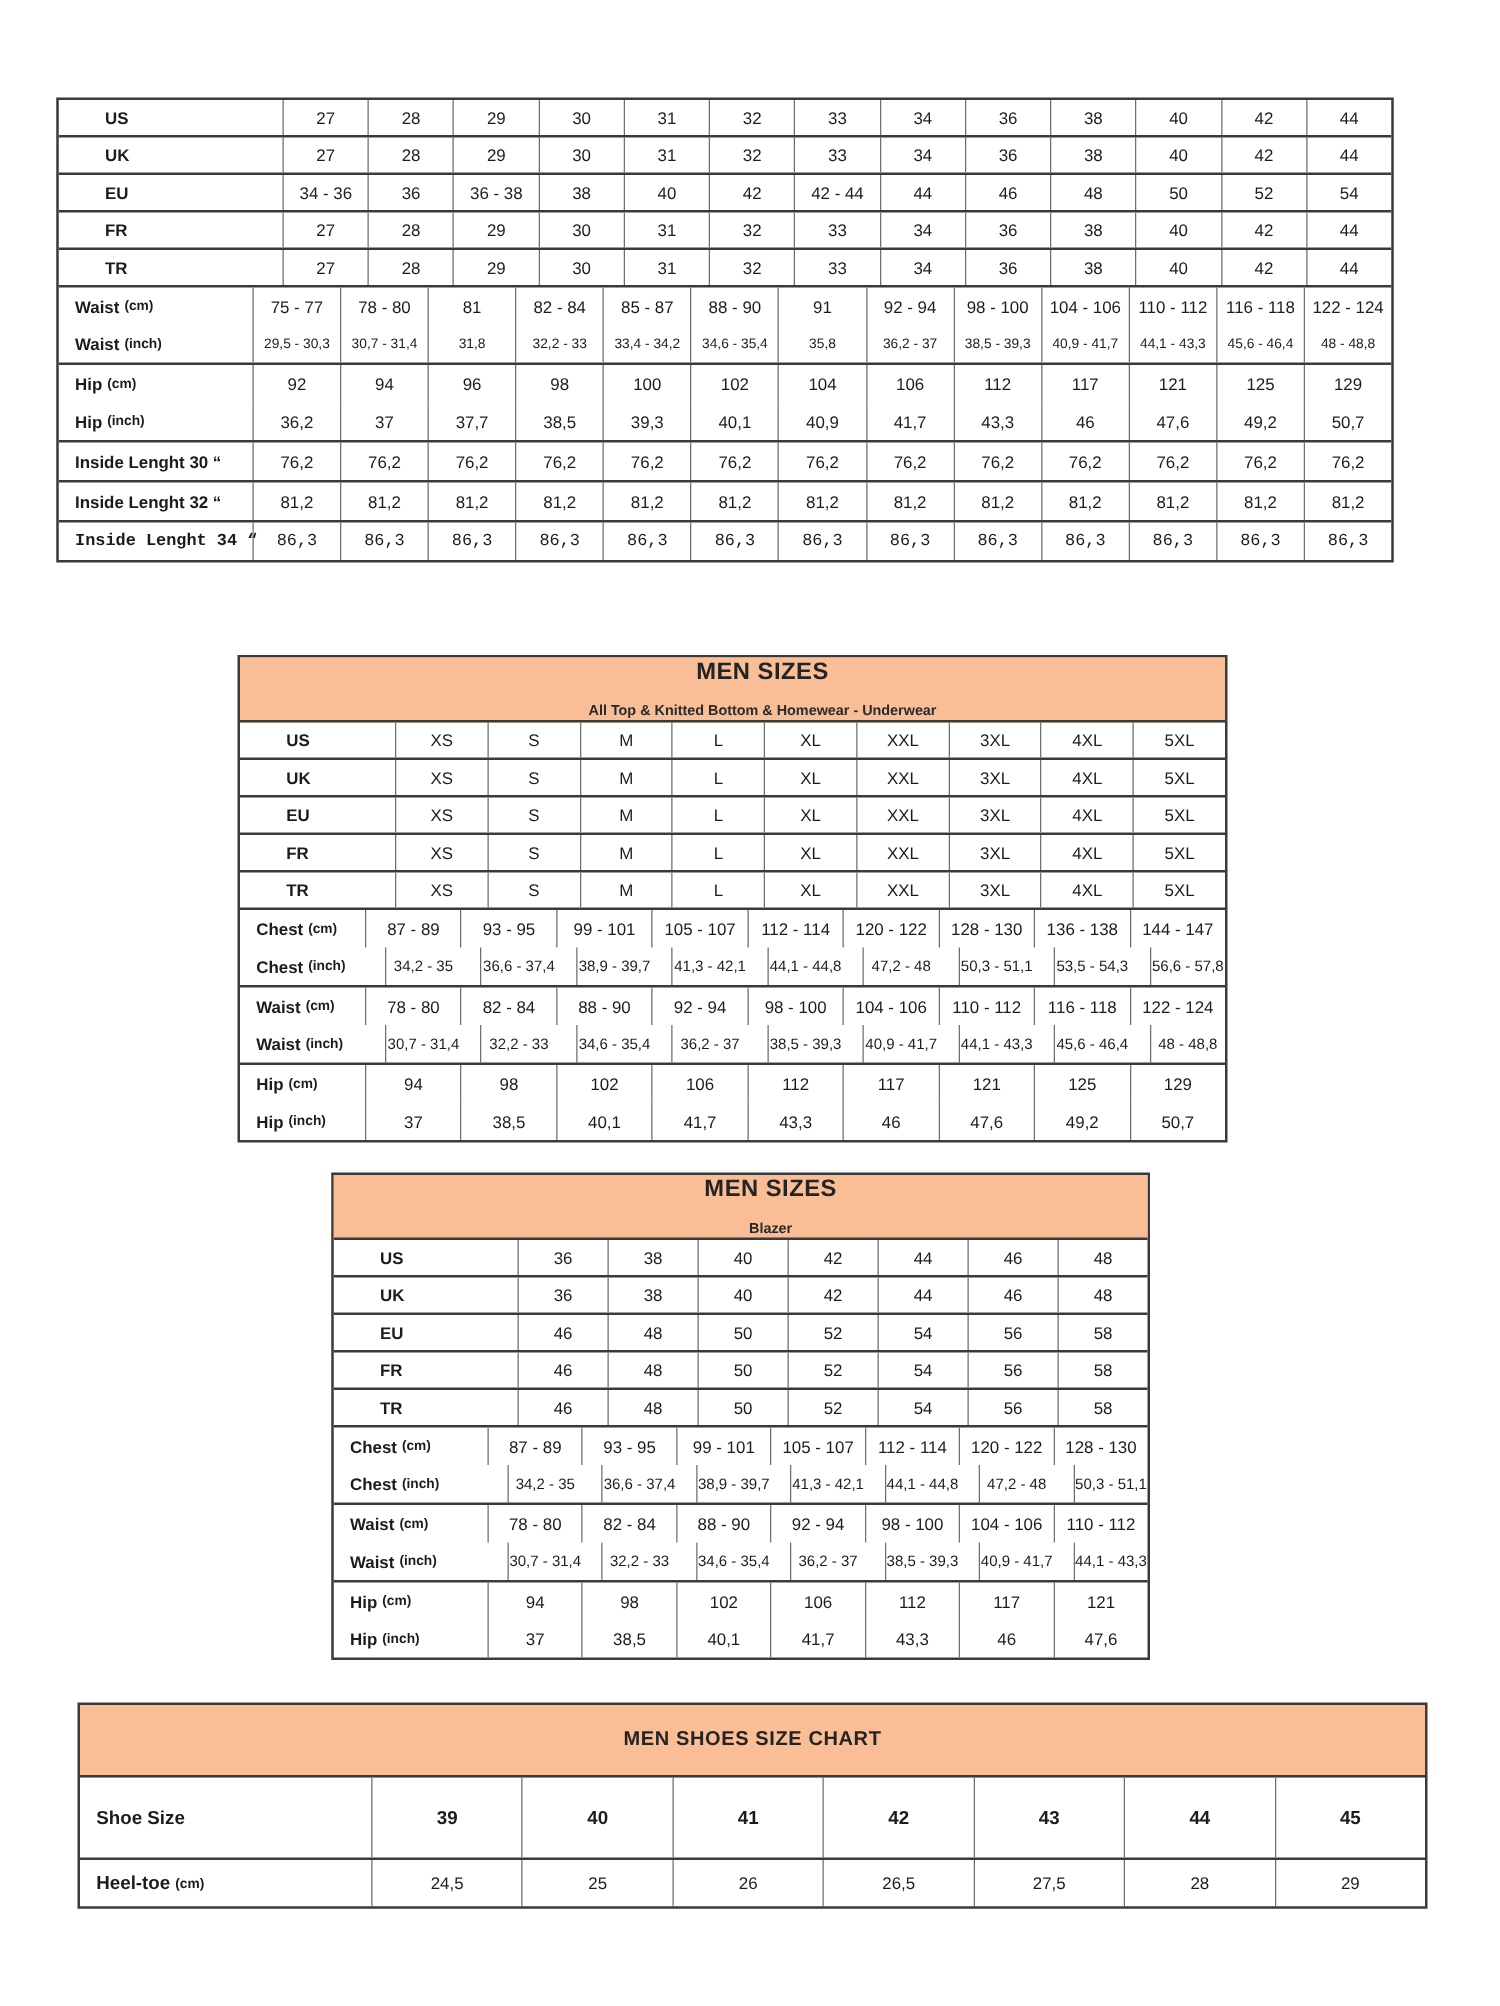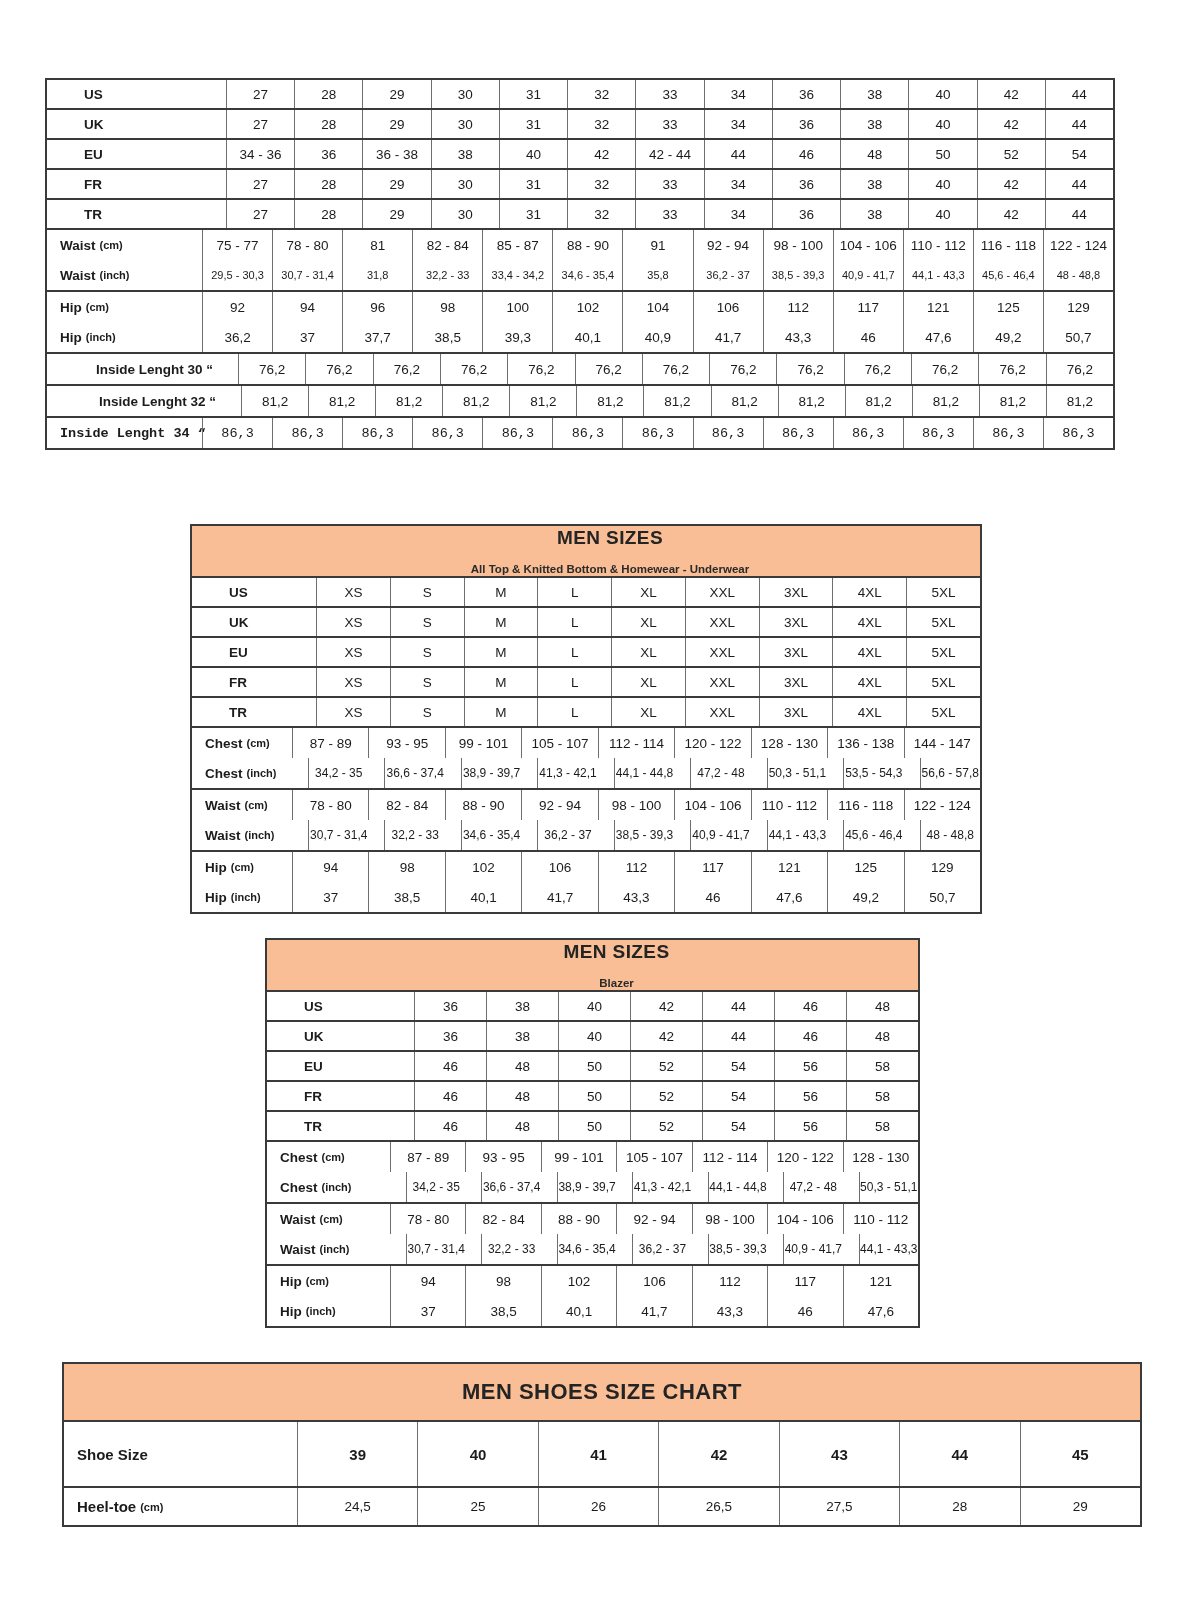--- a/index.html
+++ b/index.html
@@ -43,21 +43,21 @@
 
   .t1 { left:45px;  top:78px;   width:1070px; --label-w:155px; }
   .t2 { left:190px; top:524px;  width:792px;  --label-w:100px; }
   .t3 { left:265px; top:938px;  width:655px;  --label-w:123px; }
   .t4 { left:62px;  top:1362px; width:1080px; --label-w:233px; }
 
   .t1 .tbl-header { height:55px; }
   .t2 .tbl-header, .t3 .tbl-header { height:52px;padding-left:48px; }
   .t4 .tbl-header { height:58px; }
   .t2 .tbl-title, .t3 .tbl-title { font-size:19px; }
-  .t4 .tbl-title { font-size:22px; letter-spacing:0.5px; }
+  .t4 .tbl-title { font-size:16px; letter-spacing:0.5px; }
 
   .t4 .lt { font-size:15px; }
   .t4 .row-shoe .val { font-weight:700; font-size:15px; }
   .t4 .row-heel .val { font-size:13.5px; }
 </style>
 </head>
 <body>
 
 <div id="page">
 
@@ -237,41 +237,41 @@
             <div class="cell val">40,9</div>
             <div class="cell val">41,7</div>
             <div class="cell val">43,3</div>
             <div class="cell val">46</div>
             <div class="cell val">47,6</div>
             <div class="cell val">49,2</div>
             <div class="cell val">50,7</div>
           </div>
         </div>
         <div class="group">
-          <div class="row row-inside" style="grid-template-columns: var(--label-w) repeat(13, 1fr); padding-left: 36px;">
+          <div class="row row-inside" style="grid-template-columns: var(--label-w) repeat(13, 1fr);">
             <div class="cell label">
               <span class="lt">Inside Lenght 30 “</span>
             </div>
             <div class="cell val">76,2</div>
             <div class="cell val">76,2</div>
             <div class="cell val">76,2</div>
             <div class="cell val">76,2</div>
             <div class="cell val">76,2</div>
             <div class="cell val">76,2</div>
             <div class="cell val">76,2</div>
             <div class="cell val">76,2</div>
             <div class="cell val">76,2</div>
             <div class="cell val">76,2</div>
             <div class="cell val">76,2</div>
             <div class="cell val">76,2</div>
             <div class="cell val">76,2</div>
           </div>
         </div>
         <div class="group">
-          <div class="row row-inside" style="grid-template-columns: var(--label-w) repeat(13, 1fr); padding-left: 39px;">
+          <div class="row row-inside" style="grid-template-columns: var(--label-w) repeat(13, 1fr);">
             <div class="cell label">
               <span class="lt">Inside Lenght 32 “</span>
             </div>
             <div class="cell val">81,2</div>
             <div class="cell val">81,2</div>
             <div class="cell val">81,2</div>
             <div class="cell val">81,2</div>
             <div class="cell val">81,2</div>
             <div class="cell val">81,2</div>
             <div class="cell val">81,2</div>

